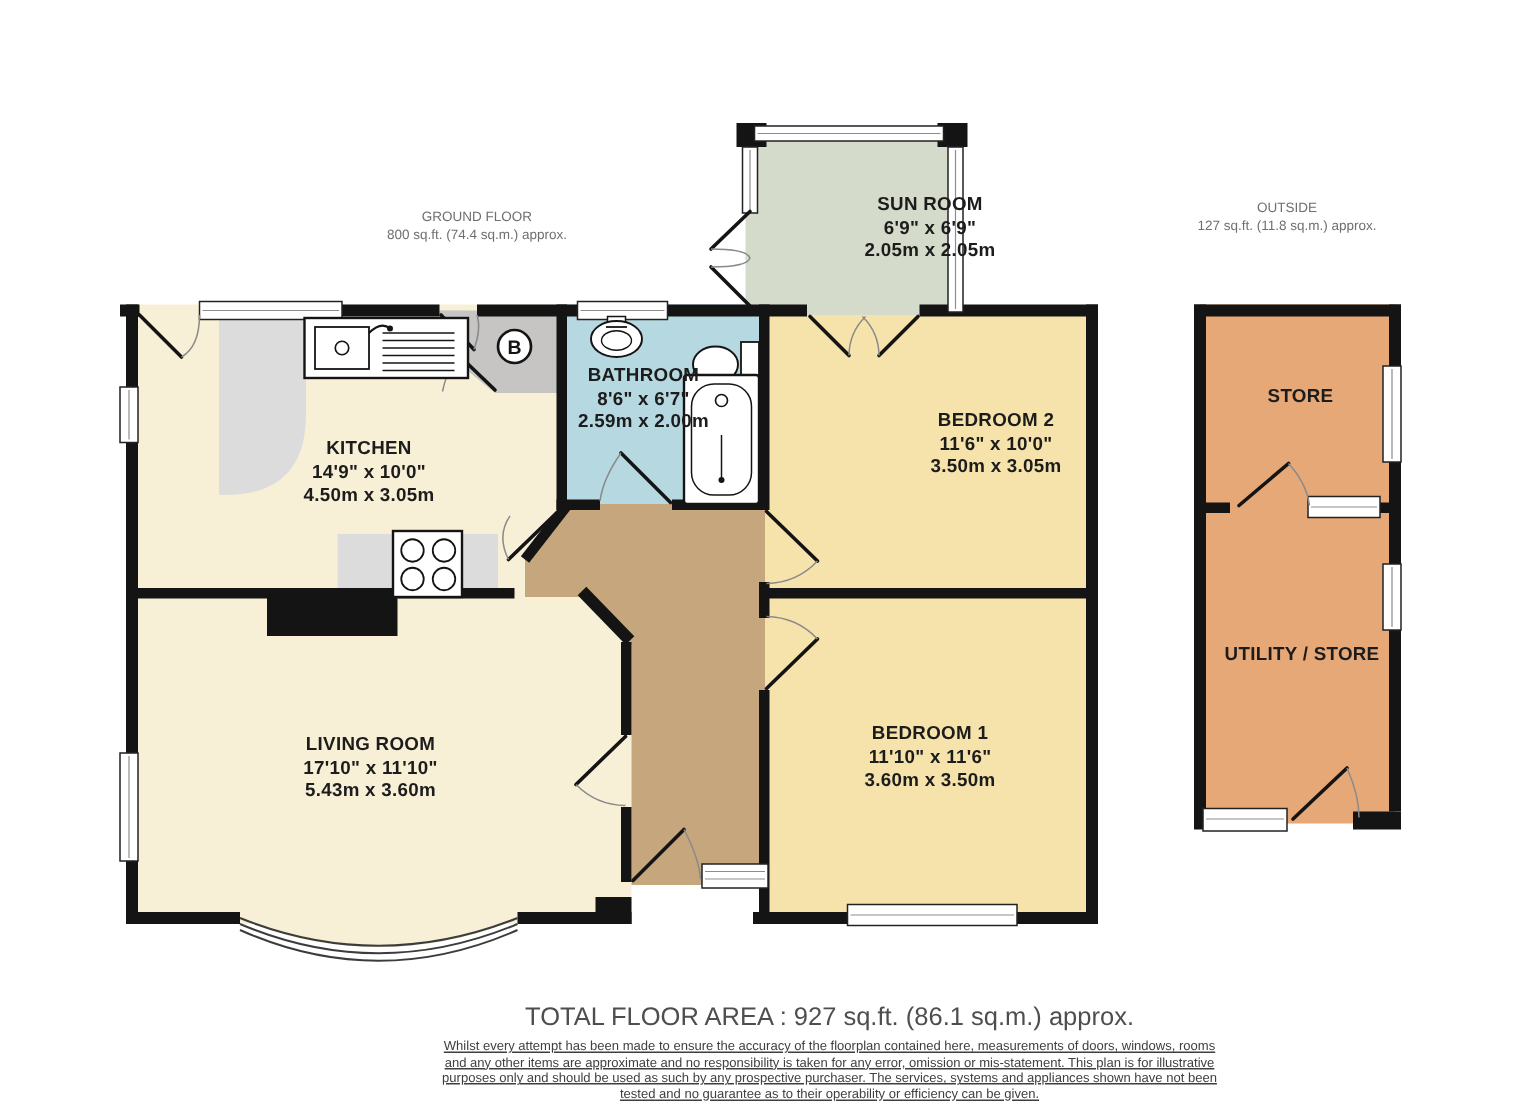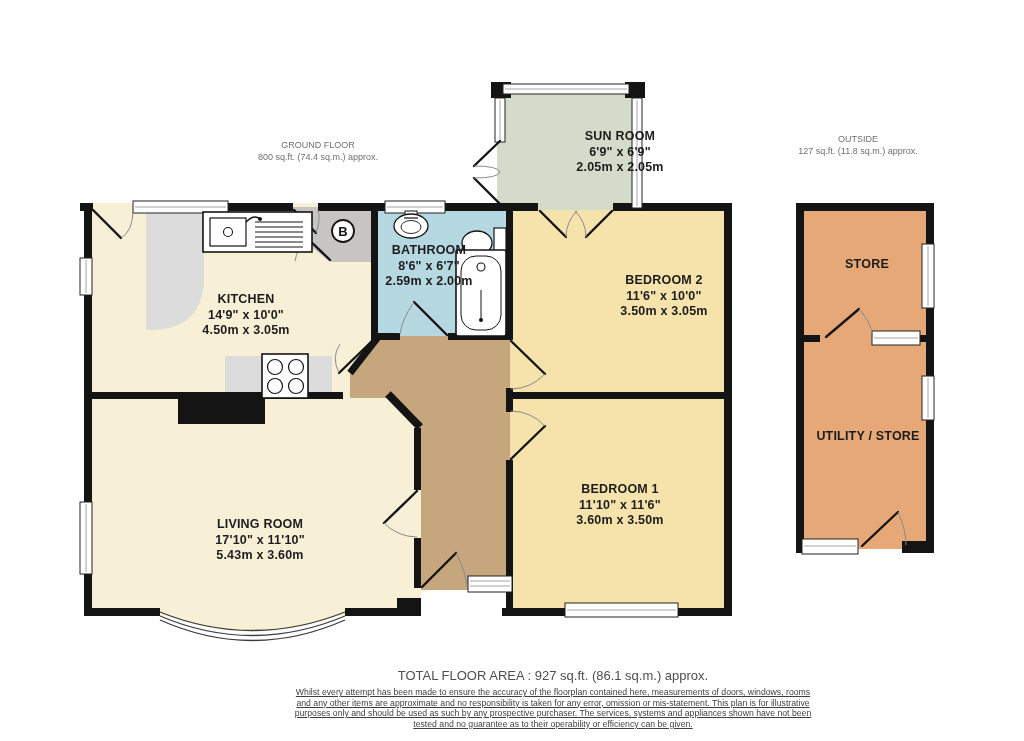--- a/index.html
+++ b/index.html
@@ -14,21 +14,21 @@
   }
   .room-label{
     position:absolute;transform:translate(-50%,-50%);text-align:center;
     color:#1c1c1c;font-weight:bold;font-size:12.5px;line-height:15.5px;white-space:nowrap;
     letter-spacing:.2px;
   }
   .footer{
     position:absolute;left:553px;top:668px;transform:translateX(-50%);
     width:520px;text-align:center;color:#474747;
   }
-  .footer .total{font-size:13px;margin-bottom:4px;color:#4e4e4e;}
+  .footer .total{font-size:17px;margin-bottom:4px;color:#4e4e4e;}
   .footer .disclaimer{font-size:8.7px;line-height:10.6px;color:#3f3f3f;text-decoration:underline;}
   .footer .credit{font-size:8.7px;line-height:11px;color:#3f3f3f;margin-top:12px;}
 </style>
 </head>
 <body>
 
 <div class="canvas">
 
   <svg width="1024" height="741" viewBox="0 0 1024 741">
 
@@ -268,21 +268,21 @@
     <div>11'6"  x 10'0"</div>
     <div>3.50m  x 3.05m</div>
   </div>
 
   <div class="room-label" style="left:620px;top:505px;">
     <div>BEDROOM 1</div>
     <div>11'10"  x 11'6"</div>
     <div>3.60m  x 3.50m</div>
   </div>
 
-  <div class="room-label" style="left:247px;top:540px;margin-left:13px;">
+  <div class="room-label" style="left:247px;top:512px;">
     <div>LIVING ROOM</div>
     <div>17'10"  x 11'10"</div>
     <div>5.43m  x 3.60m</div>
   </div>
 
   <div class="room-label" style="left:867px;top:265px;">
     <div>STORE</div>
   </div>
 
   <div class="room-label" style="left:868px;top:437px;">

